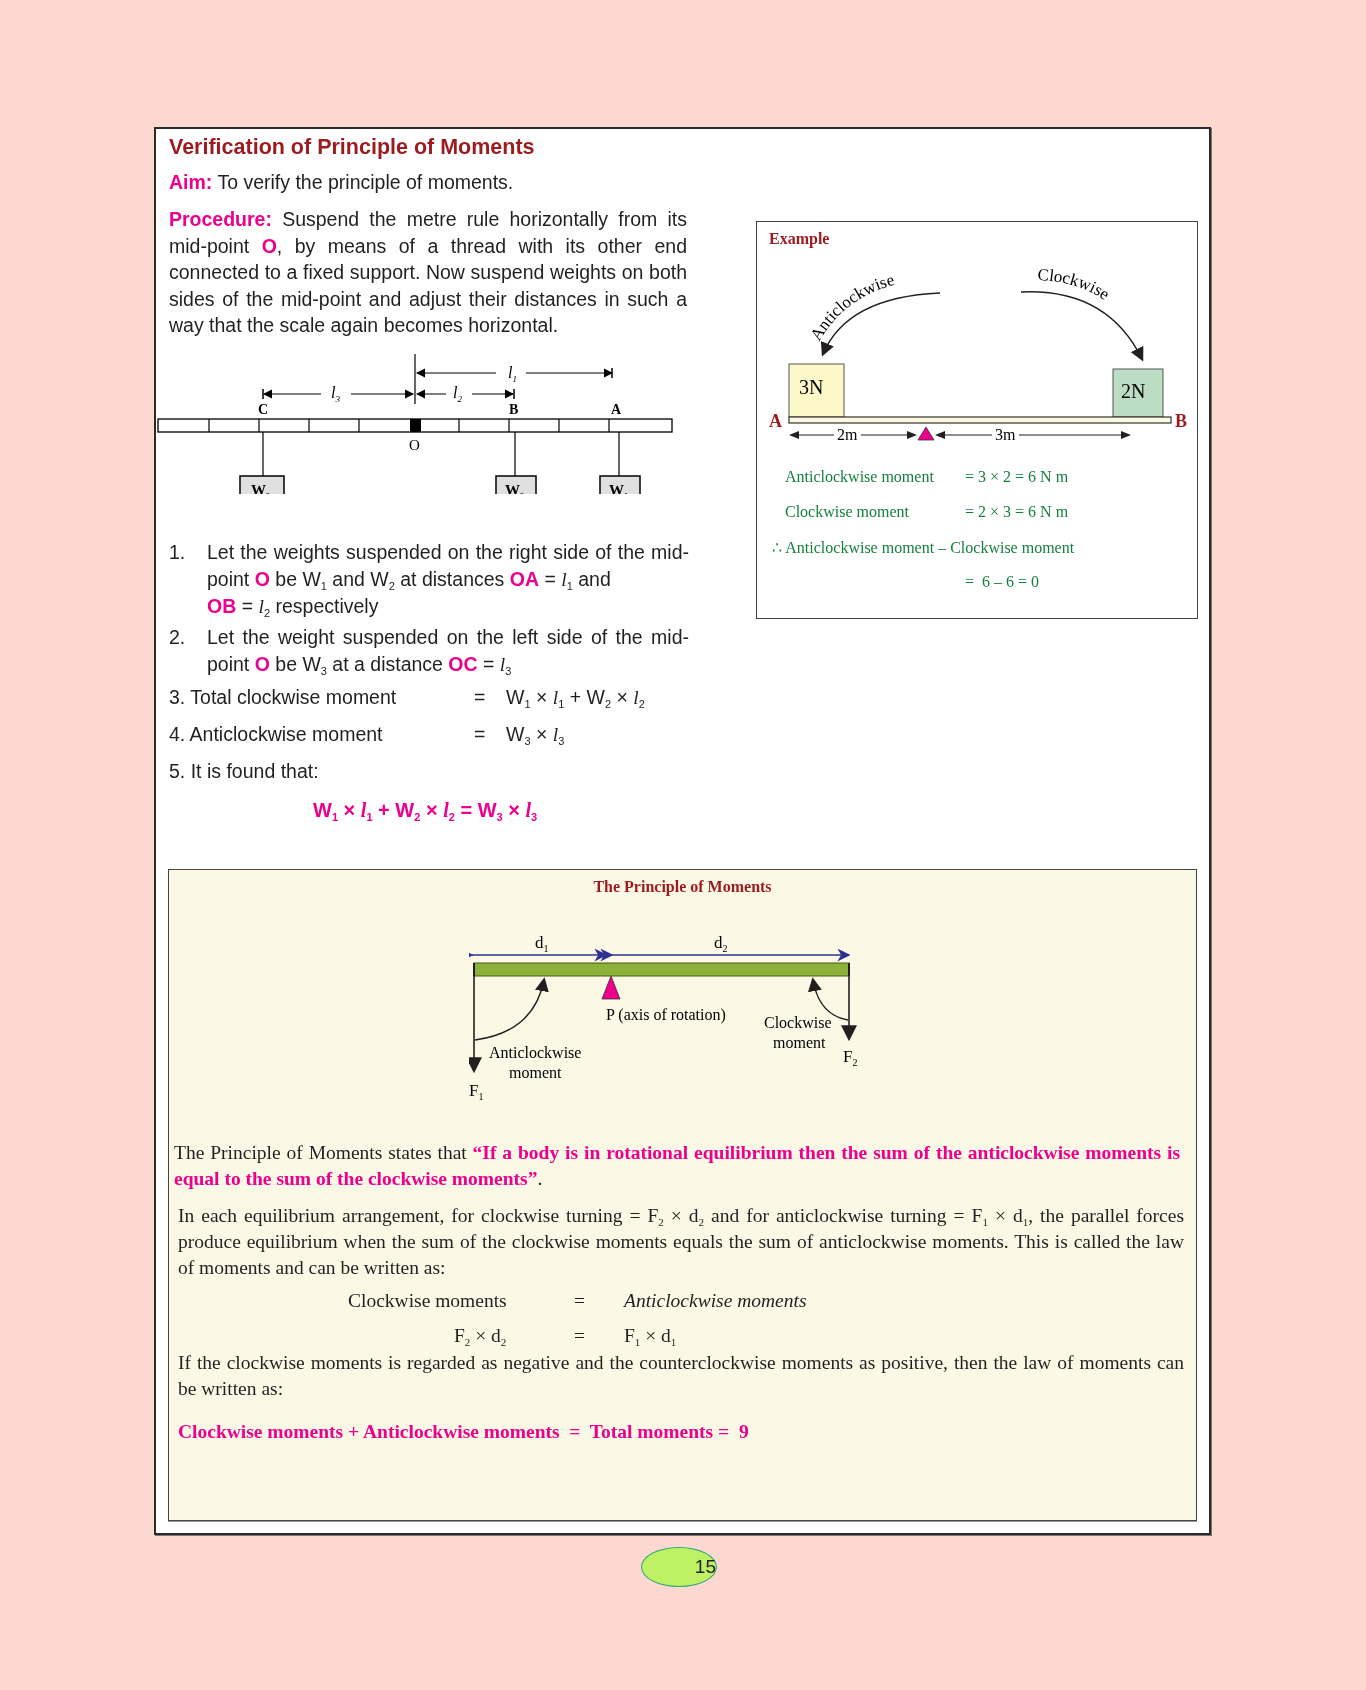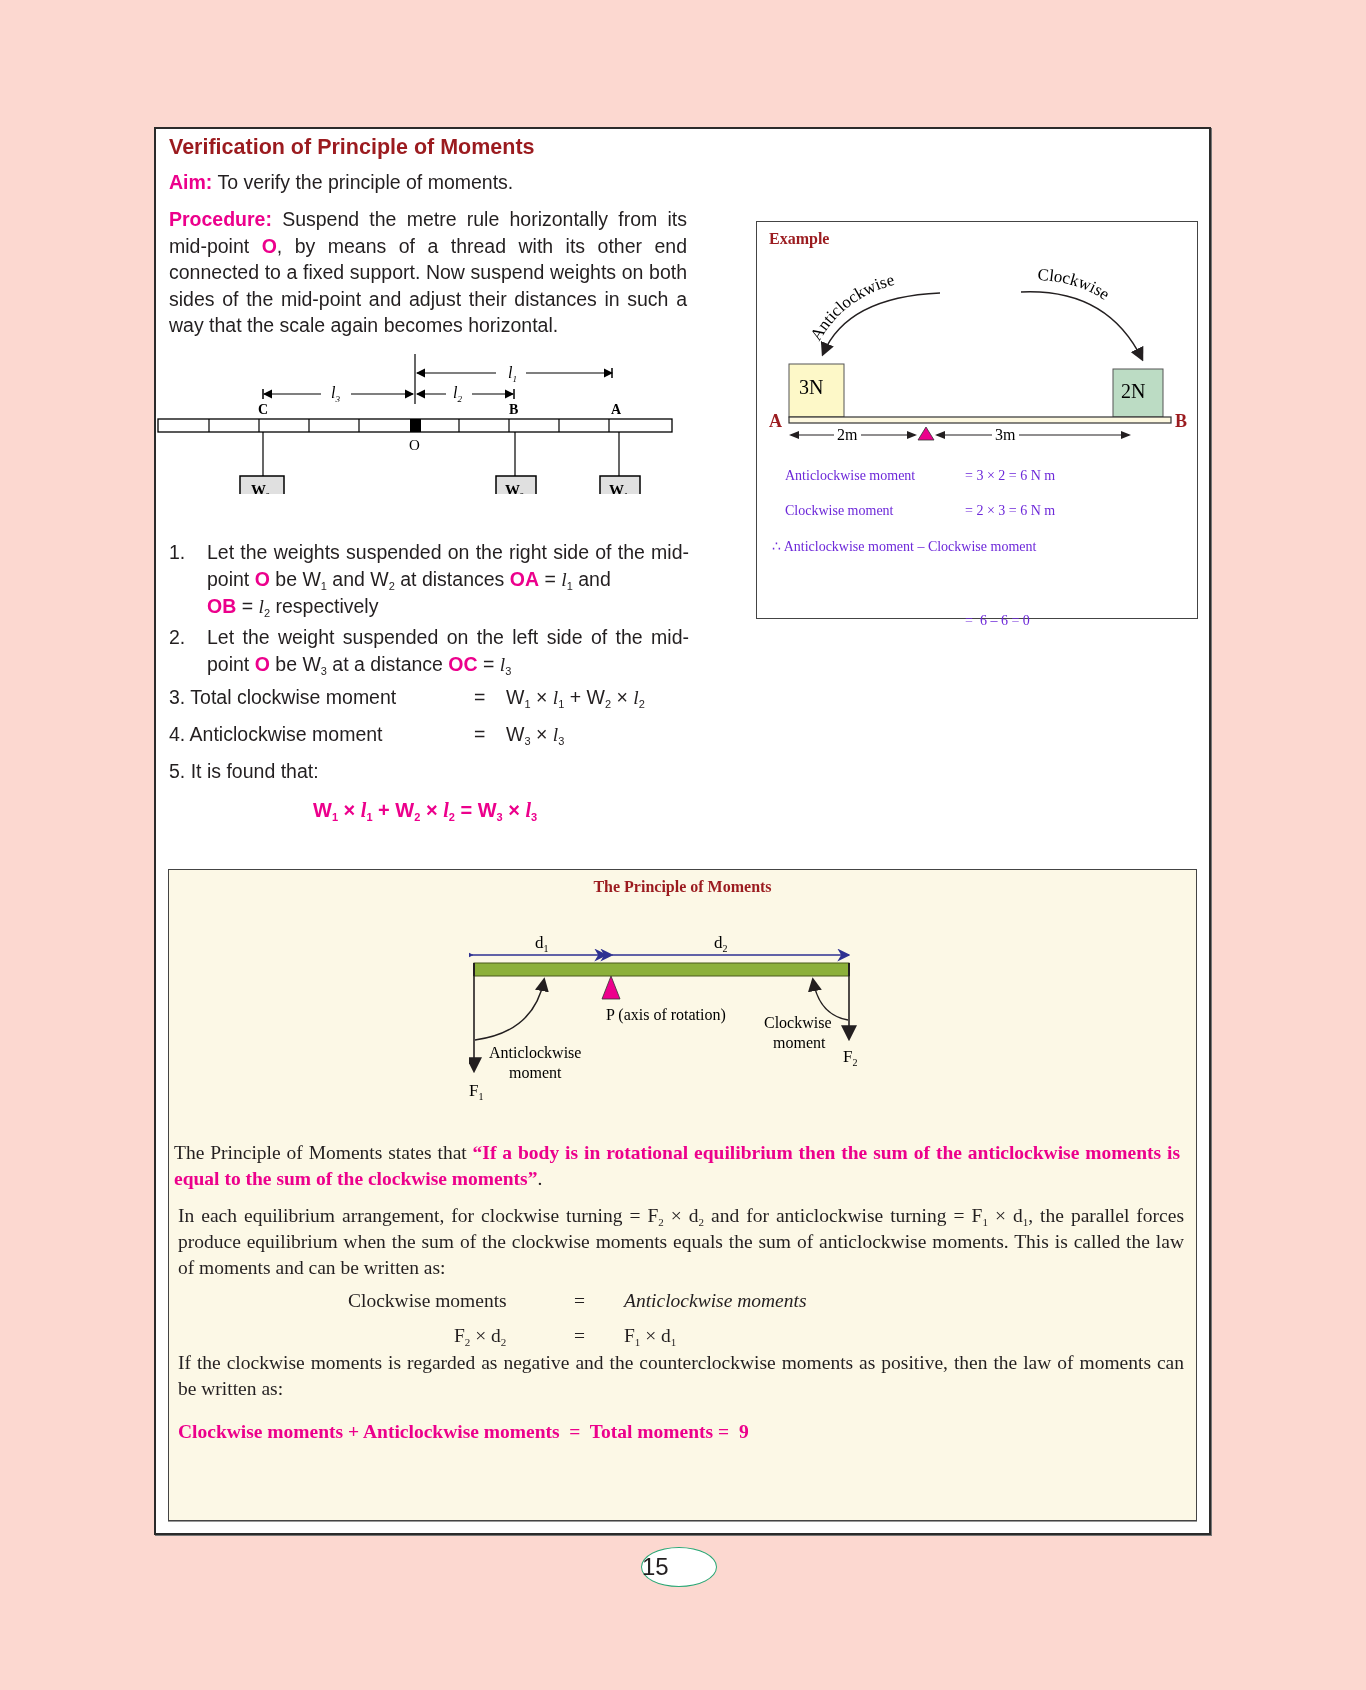--- a/index.html
+++ b/index.html
@@ -7,26 +7,26 @@
   .frame { position:absolute; left:154px; top:127px; width:1053px; height:1404px; background:#fff; border:2px solid #2b2b2b; box-shadow:1px 1px 0 #777; }
   .abs { position:absolute; }
   .title { left:13px; top:6px; font-size:21.5px; font-weight:bold; color:#9b1b1f; }
   .para { font-size:19.5px; line-height:26.5px; color:#231f20; }
   .pink { color:#ec008c; font-weight:bold; }
   .just { text-align:justify; }
   sub { font-size:11px; vertical-align:-4px; line-height:0; }
   .ital { font-style:italic; font-family:"Liberation Serif", serif; }
   .example { left:600px; top:92px; width:440px; height:396px; border:1px solid #444; background:#fff; }
   .ex-title { left:12px; top:8px; font-family:"Liberation Serif", serif; font-weight:bold; font-size:16px; color:#9b1b1f; }
-  .ex-line { font-family:"Liberation Serif", serif; font-size:14px; color:#6d28d9; white-space:pre; }
+  .ex-line { font-family:"Liberation Serif", serif; font-size:16px; color:#15803d; white-space:pre; }
   .pom { left:12px; top:740px; width:1027px; height:650px; background:#fcf8e6; border:1px solid #444; box-shadow:0 1px 0 #999; }
   .pom-title { left:0; right:0; top:8px; text-align:center; font-family:"Liberation Serif", serif; font-weight:bold; font-size:16px; color:#9b1b1f; }
   .pom-text { font-family:"Liberation Serif", serif; font-size:19.5px; line-height:26px; color:#231f20; }
   .pom-pink { color:#ec008c; font-weight:bold; }
-  .pagenum { left:641px; top:1547px; width:74px; height:38px; border:1.5px solid #2aa876; border-radius:50%; background:#ffffff; text-align:left; line-height:38px; font-size:24px; color:#231f20; }
+  .pagenum { left:641px; top:1547px; width:74px; height:38px; border:1.5px solid #2aa876; border-radius:50%; background:#bef264; text-align:right; line-height:38px; font-size:19px; color:#231f20; }
   svg text { font-family:"Liberation Serif", serif; }
 </style>
 </head>
 <body>
 
 <div class="frame">
 
   <div class="abs title">Verification of Principle of Moments</div>
 
   <div class="abs para" style="left:13px; top:40px;">
@@ -164,21 +164,21 @@
       <line x1="180" y1="173" x2="235" y2="173" stroke="#231f20" stroke-width="1.2"></line>
       <text x="238" y="178" font-size="16">3m</text>
       <line x1="262" y1="173" x2="372" y2="173" stroke="#231f20" stroke-width="1.2"></line>
       <path d="M374,173 l-10,-4 l0,8 z" fill="#231f20"></path>
     </svg>
     <div class="abs ex-line" style="left:28px; top:246px;">Anticlockwise moment</div>
     <div class="abs ex-line" style="left:208px; top:246px;">= 3 × 2 = 6 N m</div>
     <div class="abs ex-line" style="left:28px; top:281px;">Clockwise moment</div>
     <div class="abs ex-line" style="left:208px; top:281px;">= 2 × 3 = 6 N m</div>
     <div class="abs ex-line" style="left:15px; top:316px;">∴ Anticlockwise moment – Clockwise moment</div>
-    <div class="abs ex-line" style="left:208px; top:351px;margin-top:40px;">=  6 – 6 = 0</div>
+    <div class="abs ex-line" style="left:208px; top:351px;">=  6 – 6 = 0</div>
   </div>
 
   <div class="abs pom">
     <div class="abs pom-title">The Principle of Moments</div>
 
     <svg class="abs" style="left:300px; top:50px;" width="420" height="190">
       <defs>
         <marker id="bl" markerWidth="10" markerHeight="10" refX="9" refY="5" orient="auto">
             <path d="M0,0 L10,5 L0,10 L3,5 z" fill="#2e3192"></path>
           </marker>

